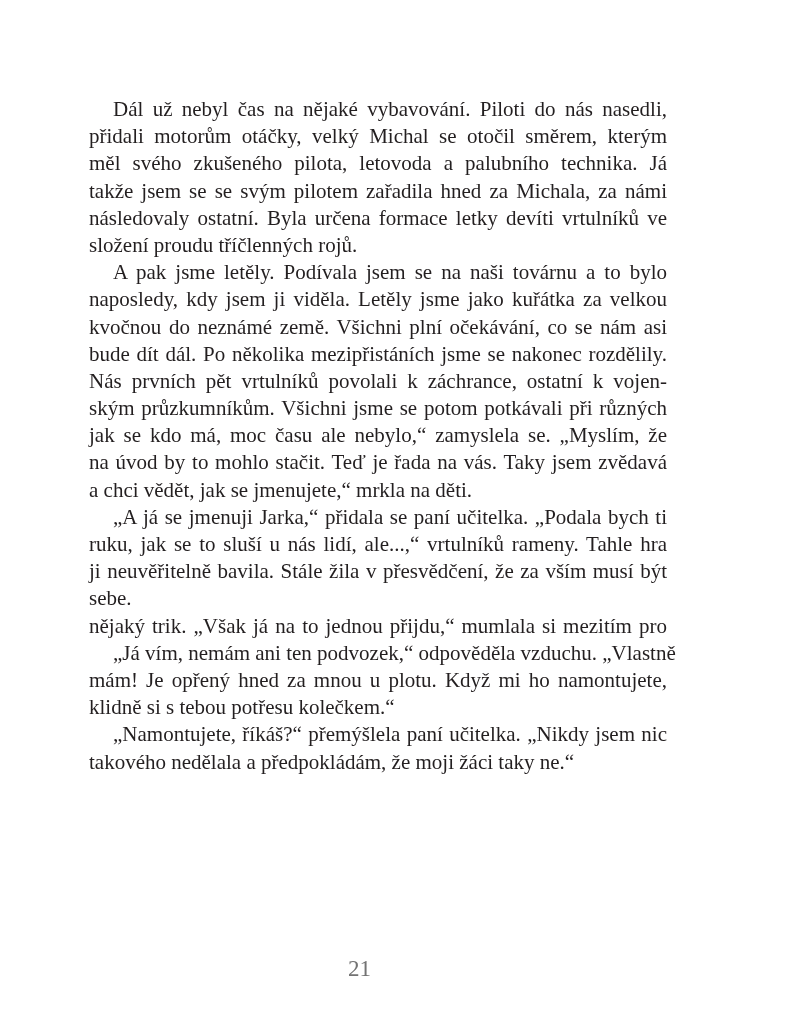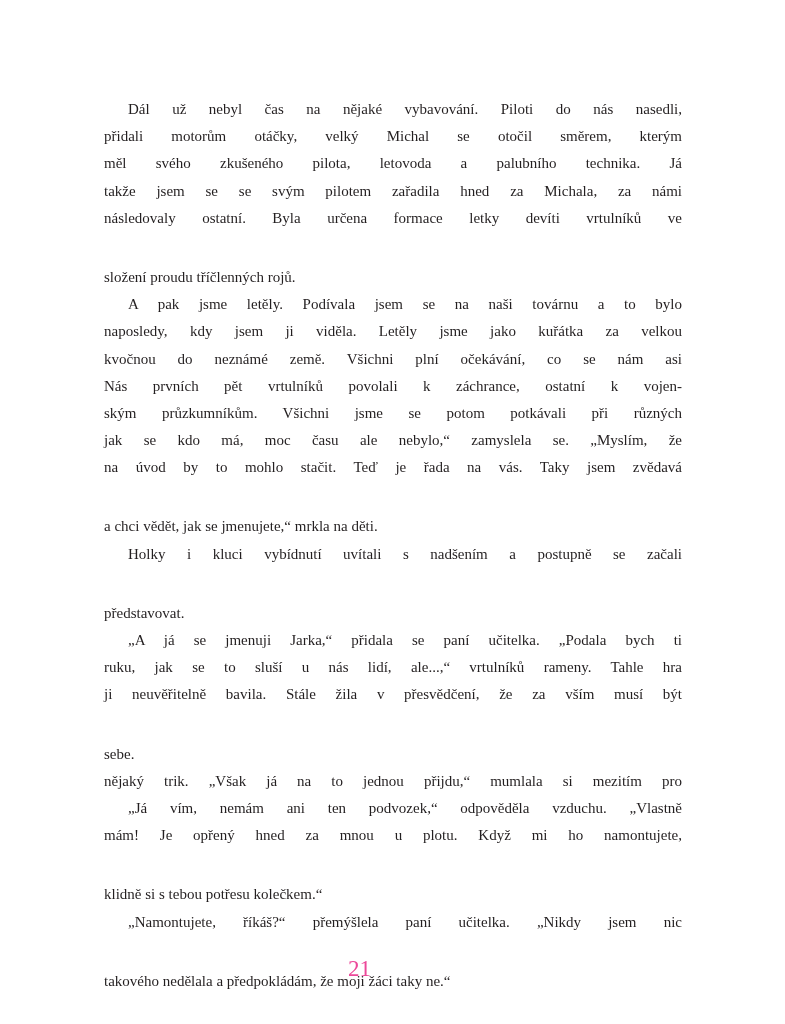--- a/index.html
+++ b/index.html
@@ -8,78 +8,74 @@
       background: #ffffff;
     }
     body {
       width: 785px;
       height: 1024px;
       position: relative;
       overflow: hidden;
     }
     .page {
       position: absolute;
-      left: 104px;
+      left: 89px;
       top: 96px;
       width: 578px;
       font-family: "Liberation Serif", "DejaVu Serif", serif;
-      font-size: 15px;
+      font-size: 21px;
       line-height: 27.2px;
       color: #231f20;
       text-align: justify;
     }
     .line {
       display: block;
       white-space: nowrap;
       text-align-last: justify;
       height: 27.2px;
     }
     .line.last {
       text-align-last: left;
-      margin-top: 32px;
     }
     .line.indent {
       padding-left: 24px;
     }
     .page-number {
       position: absolute;
       left: 0;
       width: 719px;
       top: 956px;
       text-align: center;
       font-family: "Liberation Serif", "DejaVu Serif", serif;
       font-size: 23px;
-      color: #ec4899;
+      color: #737373;
     }
   </style>
 </head>
 <body>
 
 <div class="page" id="page-text">
     <div>
       <span class="line indent">Dál už nebyl čas na nějaké vybavování. Piloti do nás nasedli,</span>
       <span class="line">přidali motorům otáčky, velký Michal se otočil směrem, kterým</span>
       <span class="line">měl svého zkušeného pilota, letovoda a palubního technika. Já</span>
       <span class="line">takže jsem se se svým pilotem zařadila hned za Michala, za námi</span>
       <span class="line">následovaly ostatní. Byla určena formace letky devíti vrtulníků ve</span>
       <span class="line last">složení proudu tříčlenných rojů.</span>
     </div>
     <div>
       <span class="line indent">A pak jsme letěly. Podívala jsem se na naši továrnu a to bylo</span>
       <span class="line">naposledy, kdy jsem ji viděla. Letěly jsme jako kuřátka za velkou</span>
       <span class="line">kvočnou do neznámé země. Všichni plní očekávání, co se nám asi</span>
+      <span class="line">bude dít dál. Po několika mezipřistáních jsme se nakonec rozdělily.</span>
       <span class="line">Nás prvních pět vrtulníků povolali k záchrance, ostatní k vojen-</span>
       <span class="line">ským průzkumníkům. Všichni jsme se potom potkávali při různých</span>
       <span class="line">jak se kdo má, moc času ale nebylo,“ zamyslela se. „Myslím, že</span>
       <span class="line">na úvod by to mohlo stačit. Teď je řada na vás. Taky jsem zvědavá</span>
       <span class="line last">a chci vědět, jak se jmenujete,“ mrkla na děti.</span>
-    </div>
-    <div>
-      <span class="line indent">Holky i kluci vybídnutí uvítali s nadšením a postupně se začali</span>
-      <span class="line last">představovat.</span>
     </div>
     <div>
       <span class="line indent">„A já se jmenuji Jarka,“ přidala se paní učitelka. „Podala bych ti</span>
       <span class="line">ruku, jak se to sluší u nás lidí, ale...,“ vrtulníků rameny. Tahle hra</span>
       <span class="line">ji neuvěřitelně bavila. Stále žila v přesvědčení, že za vším musí být</span>
       <span class="line last">sebe.</span>
       <span class="line">nějaký trik. „Však já na to jednou přijdu,“ mumlala si mezitím pro</span>
     </div>
     <div>
       <span class="line indent">„Já vím, nemám ani ten podvozek,“ odpověděla vzduchu. „Vlastně</span>

